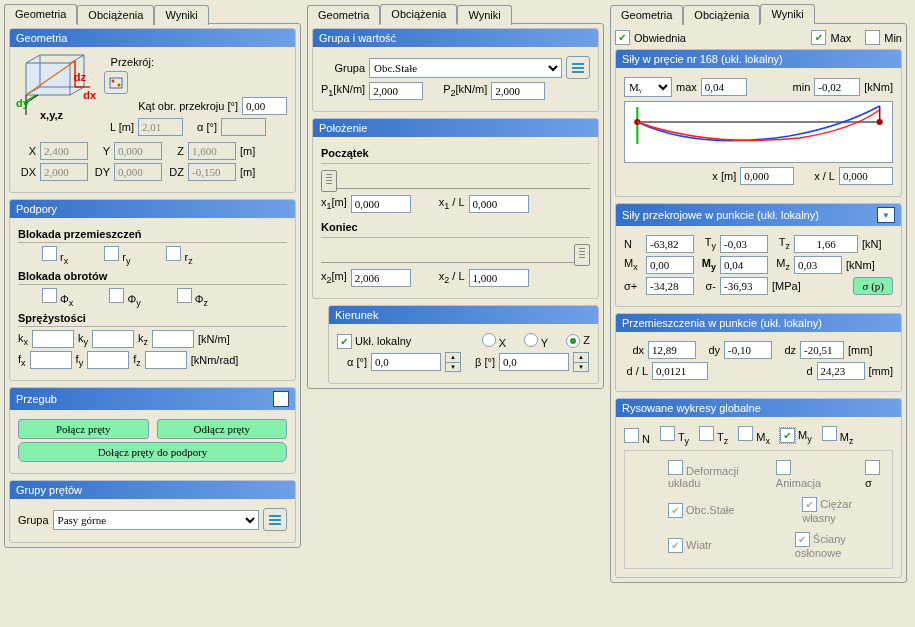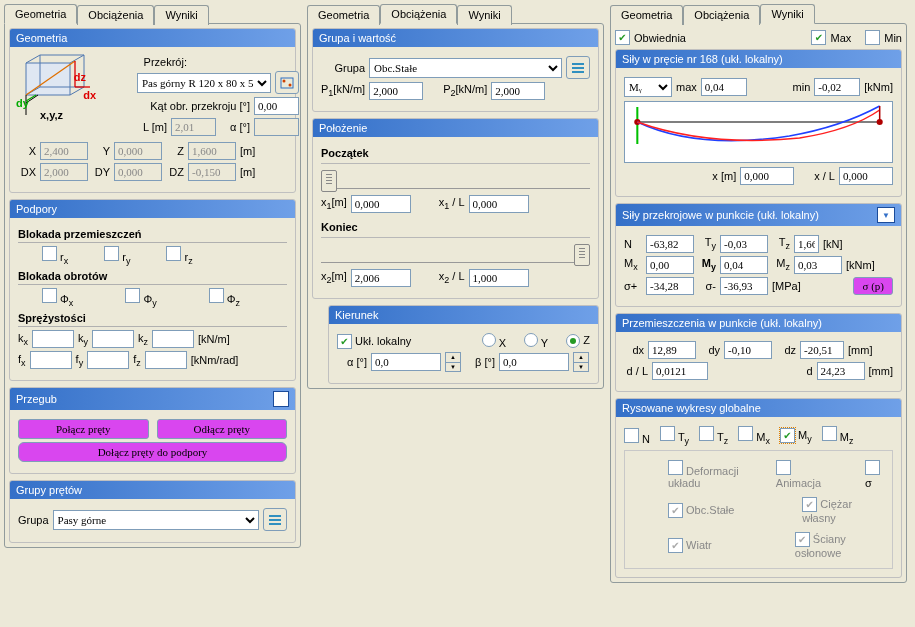--- a/index.html
+++ b/index.html
@@ -74,21 +74,21 @@
   .txt.dis { background: #ece9d8; color: #888; }
   .sel {
     height: 20px;
     border: 1px solid #7f9db9;
     background: #fff;
     font: 11px Tahoma;
   }
   .btn {
     border: 1px solid #7f9db9;
     border-radius: 3px;
-    background: #d946ef;
+    background: #86efac;
     padding: 3px 8px;
     font: 11px Tahoma;
     cursor: pointer;
     text-align: center;
   }
   .iconbtn {
     width: 22px; height: 21px;
     border: 1px solid #7f9db9;
     border-radius: 3px;
     background: #ece9d8;
@@ -155,26 +155,25 @@
 
               <line x1="57" y1="34" x2="72" y2="34" stroke="#d00" stroke-width="1.3"></line>
 
               <line x1="8" y1="42" x2="-2" y2="48" stroke="#0a0" stroke-width="1.3" transform="translate(10,0)"></line>
             </svg>
             <span style="position:absolute;top:18px;right:8px;color:#d00;font-weight:bold;">dz</span>
             <span style="position:absolute;top:36px;right:-2px;color:#d00;font-weight:bold;">dx</span>
             <span style="position:absolute;top:44px;left:-2px;color:#0a0;font-weight:bold;">dy</span>
             <span style="position:absolute;top:56px;left:22px;font-weight:bold;">x,y,z</span>
           </div>
-          <div style="flex:1;margin-left:33px;">
+          <div style="flex:1;">
             <div class="row">
                 <span class="lbl" style="width:50px;">Przekrój:</span>
               </div>
             <div class="row">
-              <select class="sel" style="flex:1;"><option>Pas górny R 120 x 80 x 5</option></select>
               <span class="iconbtn">
                 <svg width="14" height="12">
                     <rect x="1" y="1" width="12" height="10" fill="none" stroke="#3070c0"></rect>
                     <circle cx="4" cy="4" r="1.5" fill="#d04000"></circle>
                     <circle cx="10" cy="8" r="1.5" fill="#d04000"></circle>
                   </svg>
               </span>
             </div>
             <div class="row">
               <span class="lbl" style="flex:1;">Kąt obr. przekroju [°]</span>
@@ -214,21 +213,21 @@
           <span>Podpory</span>
         </div>
       <div class="group-body">
         <div class="subhead">Blokada przemieszczeń</div>
         <div class="row" style="gap:36px; padding-left:24px;">
           <span><span class="chk"></span> <span><span>r</span><sub>x</sub></span></span>
           <span><span class="chk"></span> <span><span>r</span><sub>y</sub></span></span>
           <span><span class="chk"></span> <span><span>r</span><sub>z</sub></span></span>
         </div>
         <div class="subhead">Blokada obrotów</div>
-        <div class="row" style="gap:52px; padding-left:24px;">
+        <div class="row" style="gap:36px; padding-left:24px;">
           <span><span class="chk"></span> <span><span>Φ</span><sub>x</sub></span></span>
           <span><span class="chk"></span> <span><span>Φ</span><sub>y</sub></span></span>
           <span><span class="chk"></span> <span><span>Φ</span><sub>z</sub></span></span>
         </div>
         <div class="subhead">Sprężystości</div>
         <div class="row">
           <span><span>k</span><sub>x</sub></span>
             <input class="txt" style="width: 42px;">
           <span><span>k</span><sub>y</sub></span>
             <input class="txt" style="width: 42px;">
@@ -444,21 +443,21 @@
         <span>Siły przekrojowe w punkcie (ukł. lokalny)</span>
         <span class="head-drop">▼</span>
       </div>
       <div class="group-body">
         <div class="row">
           <span style="width:18px;">N</span>
           <input class="txt" style="width: 48px;" value="-63,82">
           <span style="width:18px;text-align:right;"><span>T</span><sub>y</sub></span>
           <input class="txt" style="width: 48px;" value="-0,03">
           <span style="width:18px;text-align:right;"><span>T</span><sub>z</sub></span>
-          <input class="txt" style="width: 25px; text-align: center;" value="1,66">
+          <input class="txt" style="width: 64px; text-align: center;" value="1,66">
           <span>[kN]</span>
         </div>
         <div class="row">
           <span style="width:18px;"><span>M</span><sub>x</sub></span>
           <input class="txt" style="width: 48px;" value="0,00">
           <span style="width:18px;text-align:right;font-weight:bold;"><span>M</span><sub>y</sub></span>
           <input class="txt" style="width: 48px;" value="0,04">
           <span style="width:18px;text-align:right;"><span>M</span><sub>z</sub></span>
           <input class="txt" style="width: 48px;" value="0,03">
           <span>[kNm]</span>

